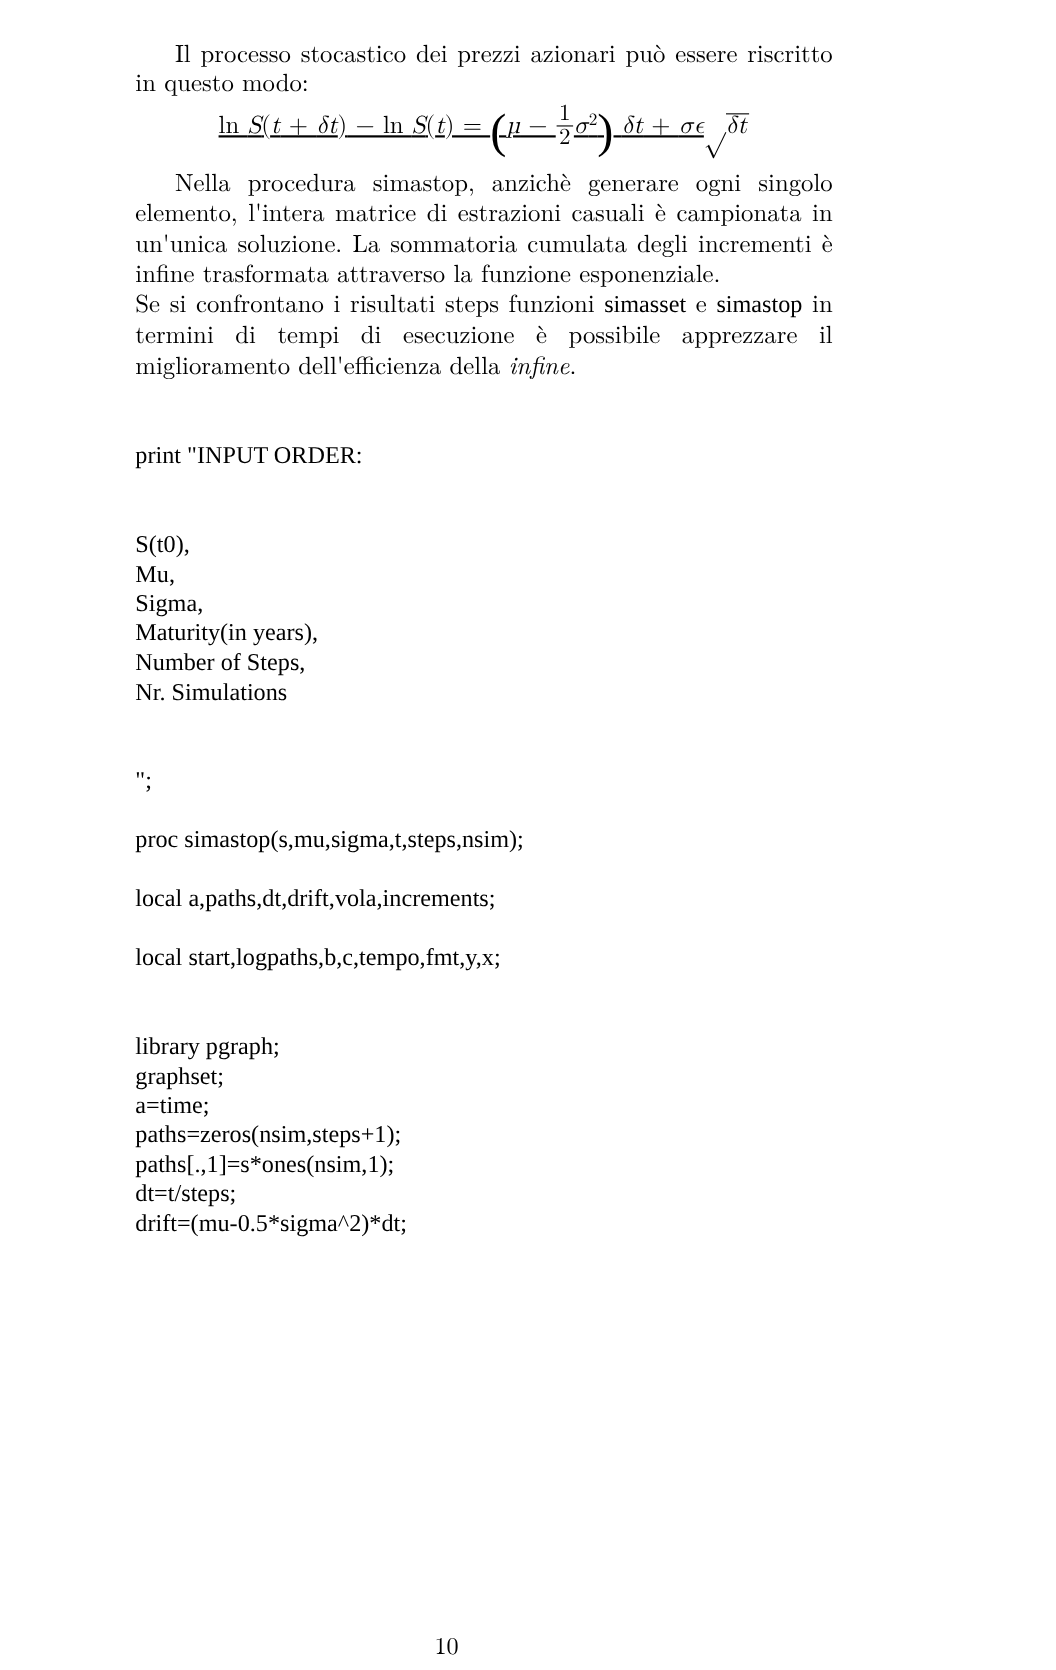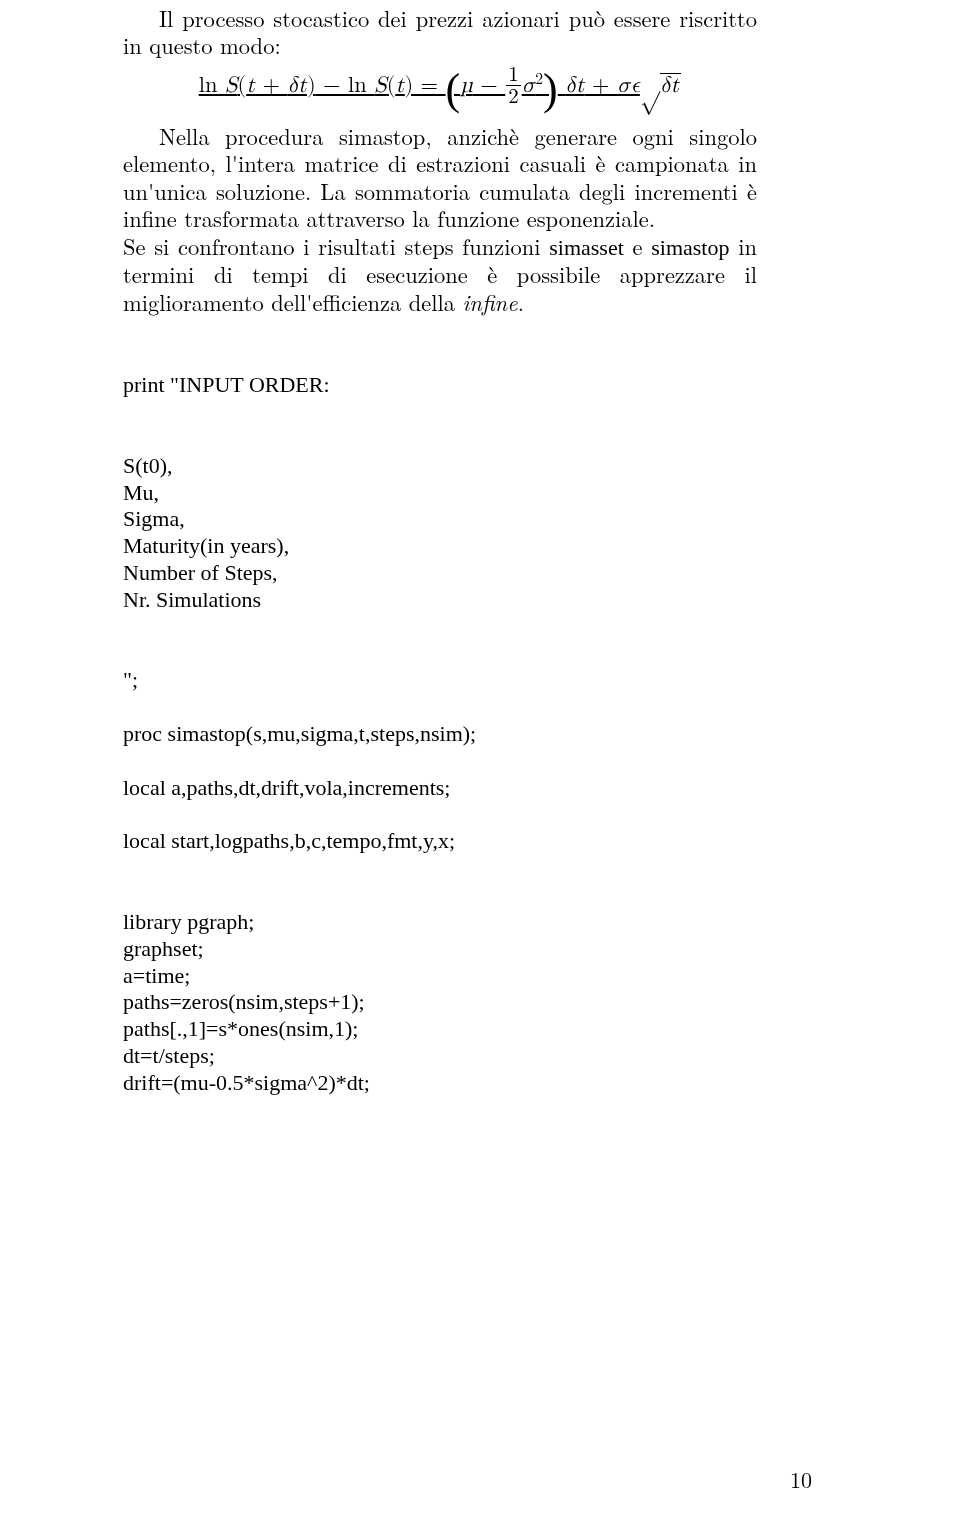--- a/index.html
+++ b/index.html
@@ -6,21 +6,21 @@
       margin: 0;
       padding: 0;
       background: #fff;
       font-family: "Latin Modern Roman", "Computer Modern", Georgia, serif;
       color: #000;
     }
     .page {
       width: 812px;
       min-height: 1518px;
       box-sizing: border-box;
-      padding: 5px 55px 40px 123px;
+      padding: 34px 55px 40px 123px;
       position: relative;
       font-size: 22.5px;
       line-height: 1.22;
     }
     .justify {
       text-align: justify;
     }
     .indent {
       text-indent: 1.6em;
     }
@@ -75,24 +75,24 @@
       font-family: Liberation Serif, serif;
       font-size: 22px;
       line-height: 1.22;
     }
     .code-block {
       margin-top: 56px;
       white-space: pre;
     }
     .pagenum {
       position: absolute;
-      bottom: 25px;
+      bottom: 8px;
       left: 0;
       width: 100%;
-      text-align: right;
+      text-align: center;
       font-size: 22px;
     }
     sup { font-size: 0.7em; vertical-align: 0.5em; line-height: 0;}
   </style>
 </head>
 <body>
 
 <div class="page">
 
   <div class="justify indent">

